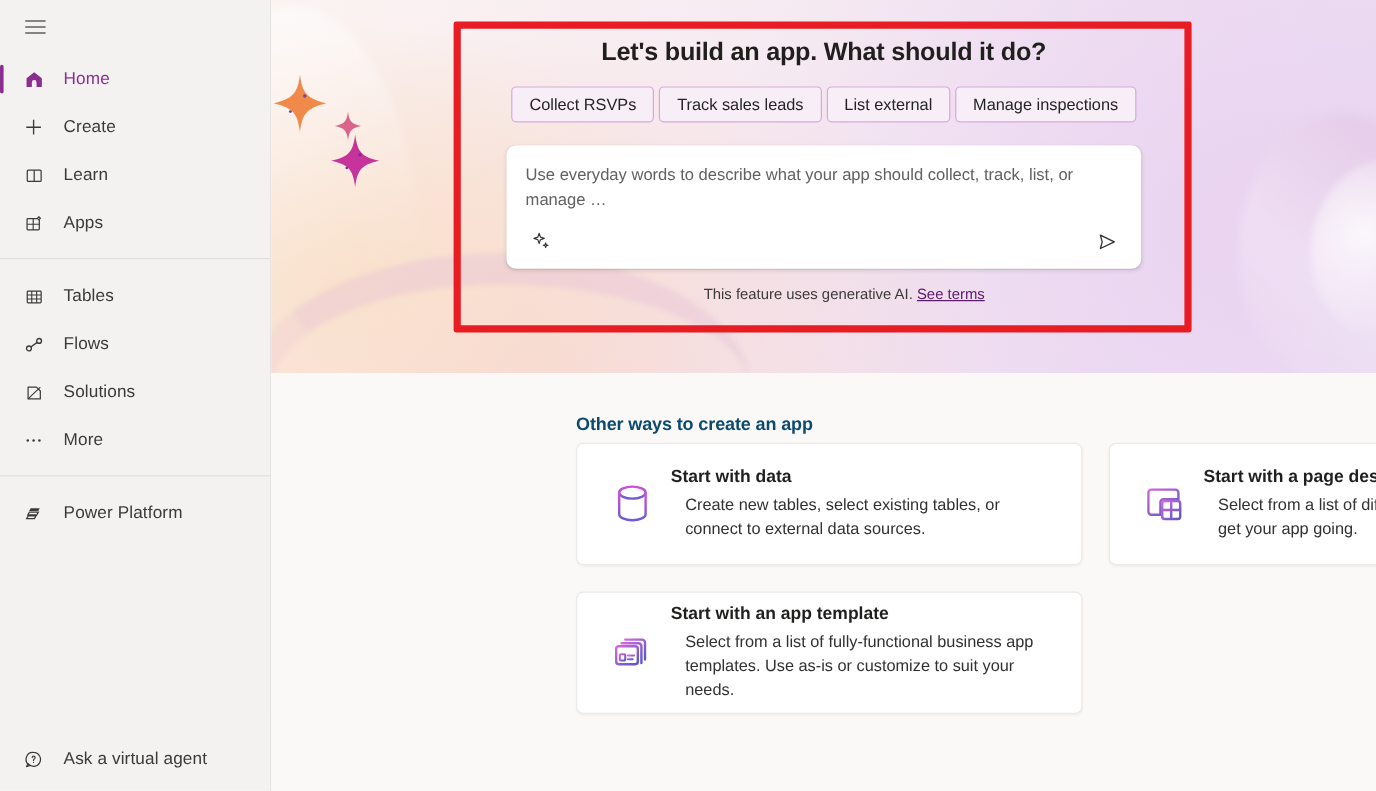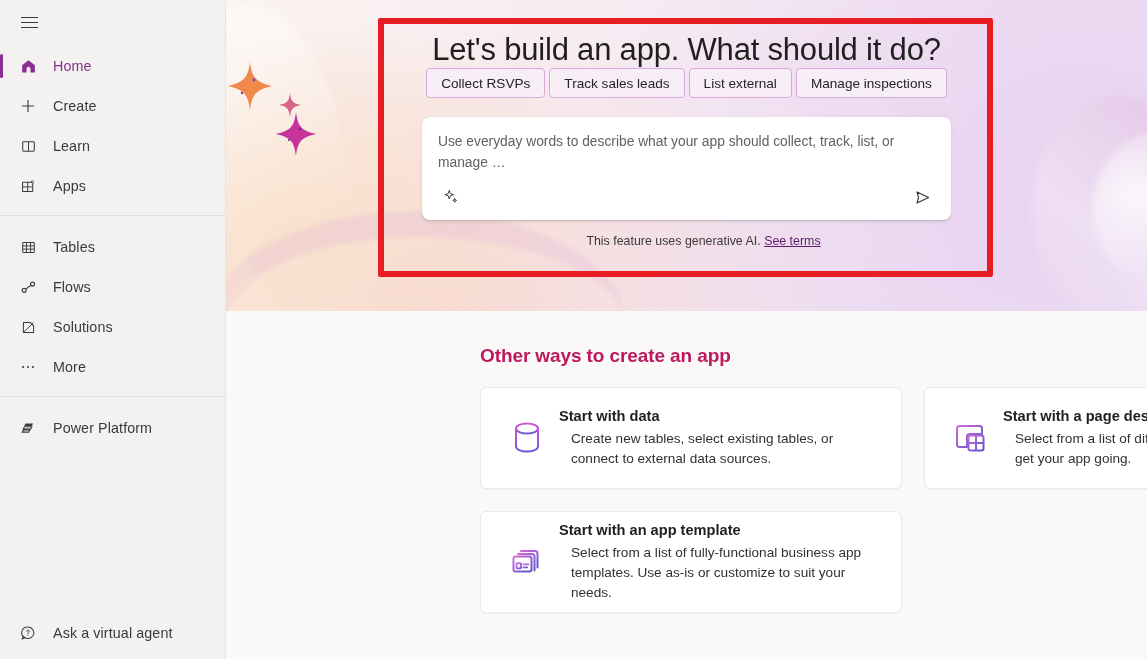--- a/index.html
+++ b/index.html
@@ -168,25 +168,25 @@
   .hero-inner {
     position: absolute;
     left: 0; right: 0; top: 0;
     display: flex;
     flex-direction: column;
     align-items: center;
     padding-top: 32px;
     z-index: 3;
   }
   .hero-title {
-    font-size: 31px;
-    font-weight: 400;
+    font-size: 21px;
+    font-weight: 700;
     color: #201f1e;
     letter-spacing: -.2px;
-    margin-bottom: 0;
+    margin-bottom: 16px;
     white-space: nowrap;
   }
   .chips {
     display: flex;
     gap: 4px;
     margin-bottom: 19px;
   }
   .chip {
     height: 30px;
     padding: 0 14px;
@@ -242,24 +242,24 @@
     cursor: pointer;
   }
 
   
   .other {
     position: relative;
     padding: 34px 0 0 254px;
     background: #faf9f8;
   }
   .other-title {
-    font-size: 19px;
+    font-size: 15px;
     font-weight: 700;
-    color: #be185d;
-    margin-bottom: 20px;
+    color: #0c4a6e;
+    margin-bottom: 7px;
     letter-spacing: -.1px;
   }
   .cards {
     display: flex;
     flex-wrap: wrap;
     gap: 22px 22px;
     width: 866px;
   }
   .card {
     width: 422px;

